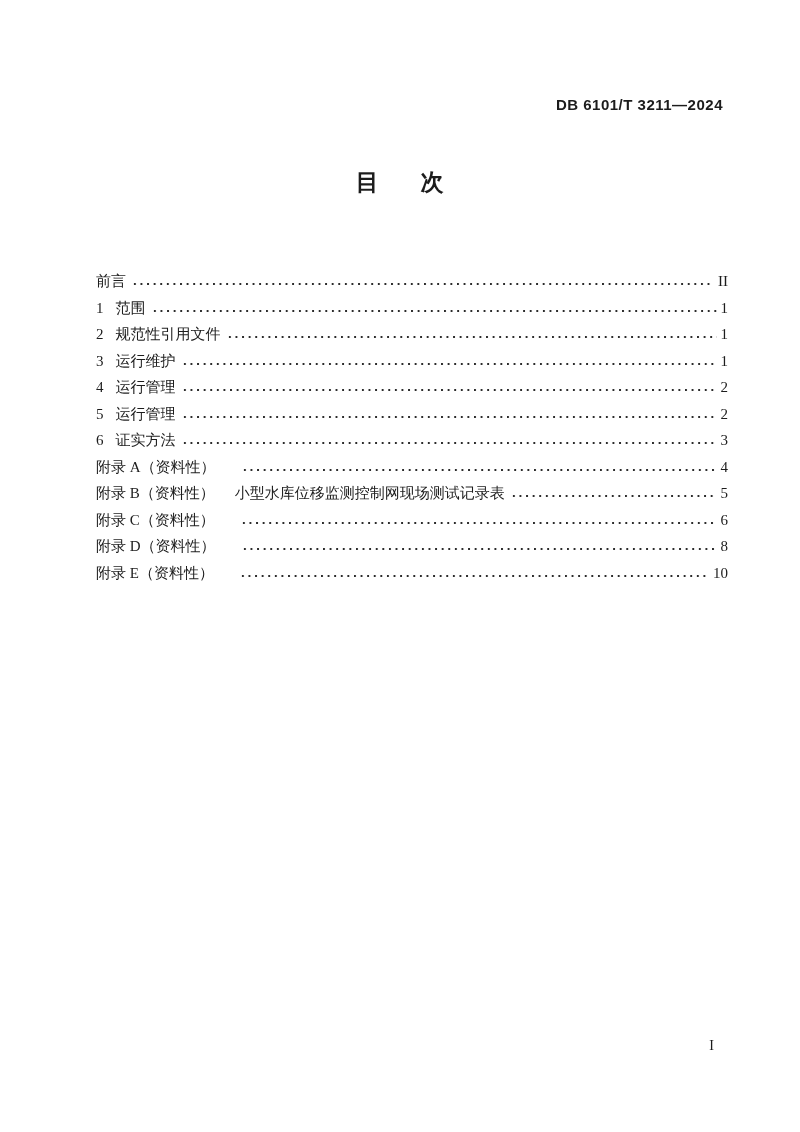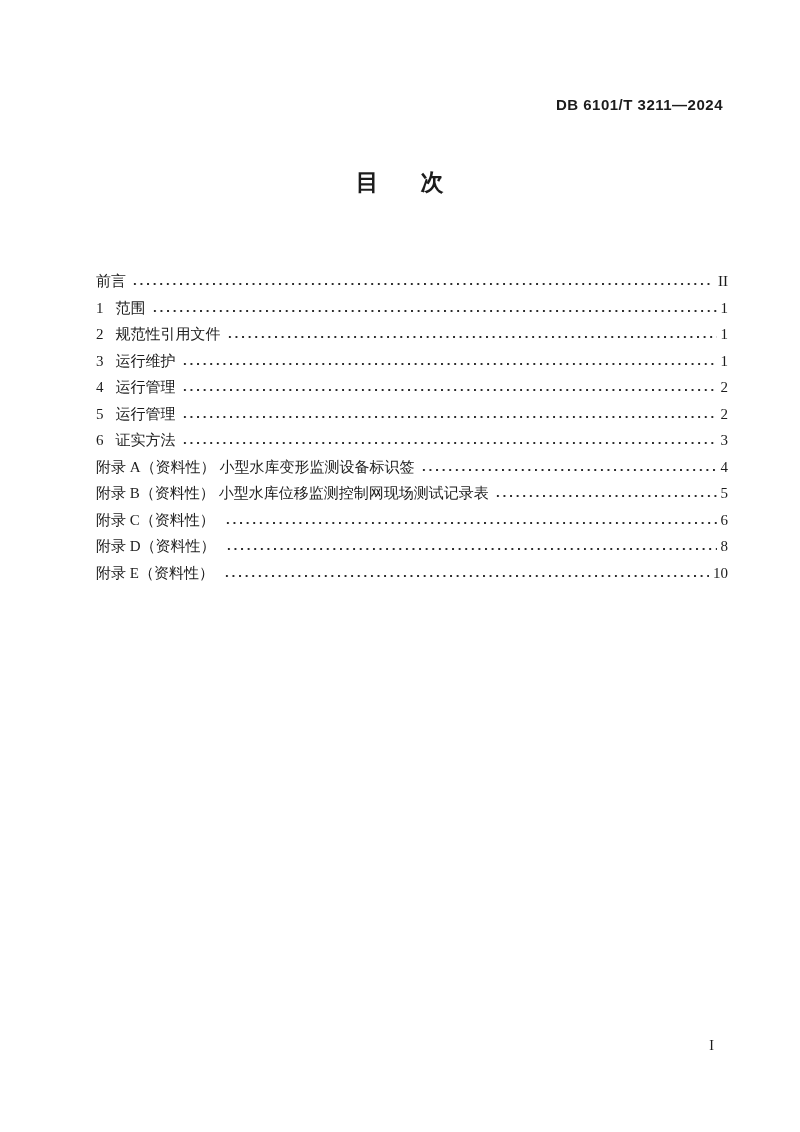--- a/index.html
+++ b/index.html
@@ -43,21 +43,21 @@
   }
   .toc-row {
     display: flex;
     align-items: baseline;
     height: 26.54px;
     line-height: 26.54px;
     font-size: 15px;
     white-space: nowrap;
   }
   .toc-prefix { margin-right: 12px; }
-  .toc-prefix.appendix { margin-right: 4px; }
+  .toc-prefix.appendix { margin-right: 20px; }
   .toc-leader {
     flex: 1 1 auto;
     height: 4px;
     margin: 0 4px 0 6px;
     background-image: radial-gradient(circle at 3px 2px, #2b2b2b 1px, transparent 1.35px);
     background-size: 6.6px 4px;
     background-repeat: repeat-x;
     background-position: left bottom;
     min-width: 20px;
   }
@@ -115,21 +115,20 @@
         <span class="toc-page">2</span>
       </div>
       <div class="toc-row">
         <span class="toc-prefix">6</span>
         <span class="toc-label">证实方法</span>
         <span class="toc-leader"></span>
         <span class="toc-page">3</span>
       </div>
       <div class="toc-row">
         <span class="toc-prefix appendix">附录 A（资料性）</span>
-        <span class="toc-label">小型水库变形监测设备标识签</span>
         <span class="toc-leader"></span>
         <span class="toc-page">4</span>
       </div>
       <div class="toc-row">
         <span class="toc-prefix appendix">附录 B（资料性）</span>
         <span class="toc-label">小型水库位移监测控制网现场测试记录表</span>
         <span class="toc-leader"></span>
         <span class="toc-page">5</span>
       </div>
       <div class="toc-row">

